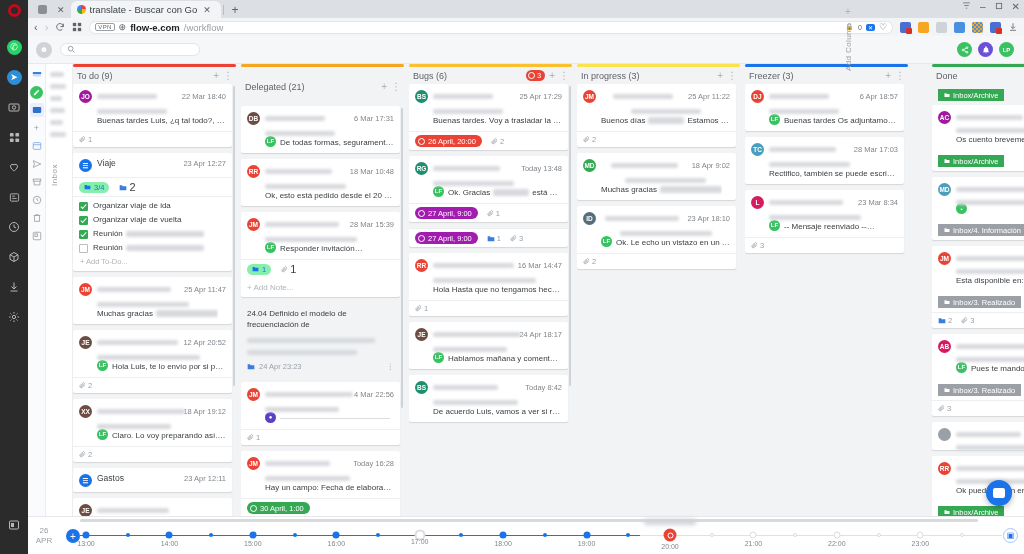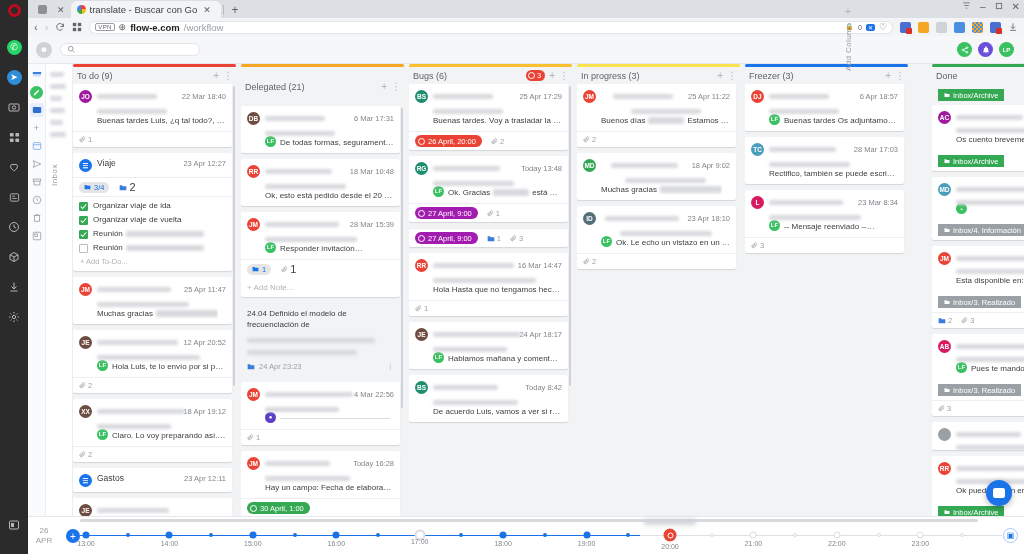--- a/index.html
+++ b/index.html
@@ -110,21 +110,21 @@
   .tagpill.green{background:#34a853;}
   .tagpill.grey{background:#9aa0a6;}
   .tagrow{padding:4px 6px;}
   .chk-list{border-top:1px solid #eceef0;padding:4px 6px 5px;}
   .chk{display:flex;align-items:flex-start;gap:5px;margin-bottom:4px;font-size:8px;color:#3c4043;line-height:10px;}
   .box{width:9px;height:9px;border:1.3px solid #b9bcc0;border-radius:1px;flex:none;margin-top:.5px;}
   .box.on{background:#34a853;border-color:#34a853;position:relative;}
   .box.on:after{content:"";position:absolute;left:2.4px;top:.6px;width:2.4px;height:5px;border:solid #fff;border-width:0 1.4px 1.4px 0;transform:rotate(42deg);}
   .addtodo{font-size:7.5px;color:#b0b4b9;padding-left:1px;}
   .statrow{display:flex;align-items:center;gap:10px;padding:3px 6px;border-top:1px solid #eceef0;}
-  .stat-blue{background:#e5e5e5;color:#1a73e8;border-radius:8px;padding:0 5px;font-size:7.5px;display:inline-flex;align-items:center;gap:3px;height:11px;}
+  .stat-blue{background:#86efac;color:#1a73e8;border-radius:8px;padding:0 5px;font-size:7.5px;display:inline-flex;align-items:center;gap:3px;height:11px;}
   .addnote{font-size:8px;color:#b0b4b9;padding:5px 6px;}
   .note{background:#f1f3f4;border-radius:2px;padding:5px 6px;margin-bottom:6px;}
   .note-txt{font-size:8px;color:#3c4043;line-height:11px;}
   .note-foot{display:flex;align-items:center;gap:4px;margin-top:5px;font-size:7.5px;color:#9aa0a6;}
 
   
   #addcol{position:absolute;left:837px;top:0;width:22px;height:452px;display:flex;flex-direction:column;align-items:center;padding-top:6px;}
   #addcol .plus{color:#b0b4b9;font-size:10px;}
   #addcol .vtxt{writing-mode:vertical-rl;transform:rotate(180deg);font-size:8px;color:#9aa0a6;margin-top:6px;letter-spacing:.4px;}
 

